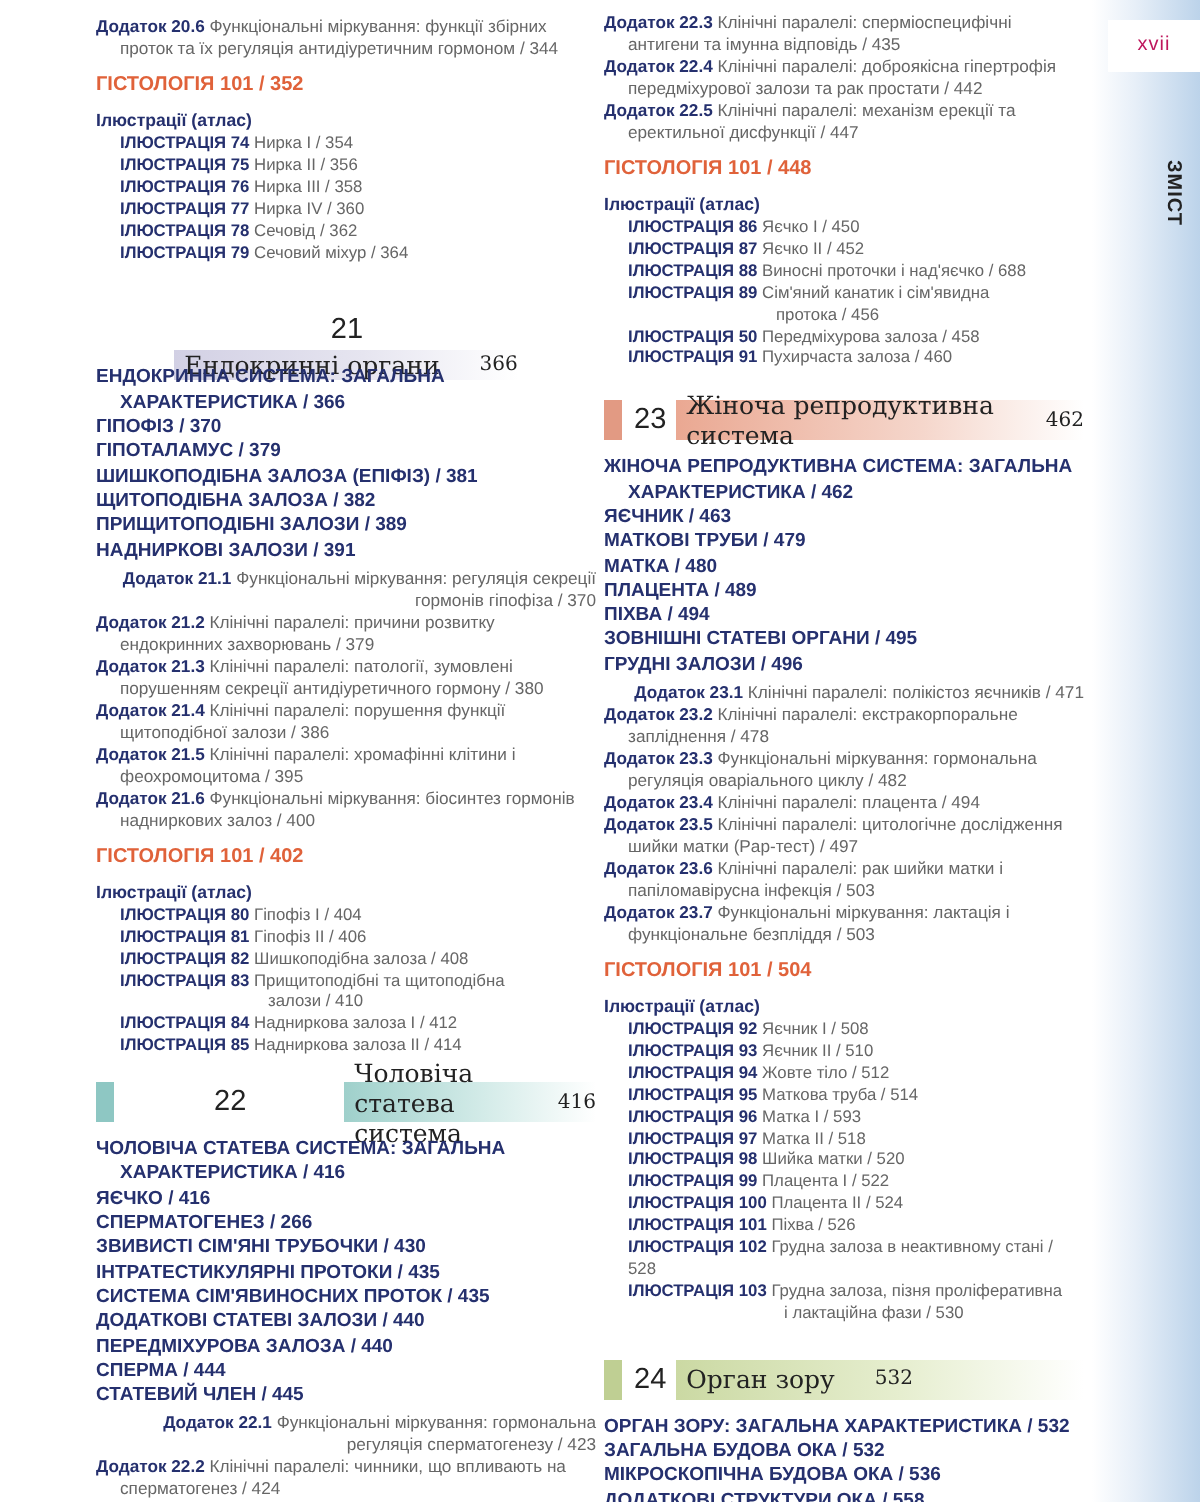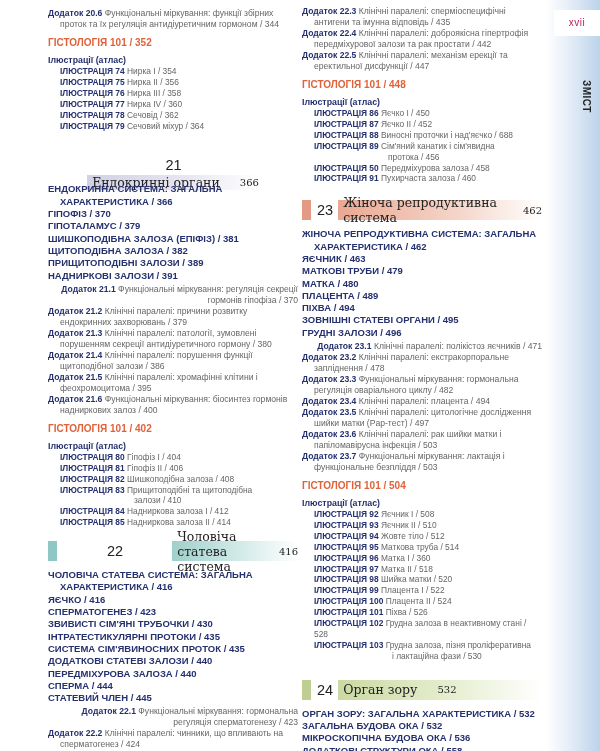--- a/index.html
+++ b/index.html
@@ -101,21 +101,21 @@
   <div class="chap" style="margin-top:13px;gap:44px;">
     <div class="bar" style="background:#8ec7c3;"></div>
     <span class="num">22</span>
     <div class="title-band" style="background:linear-gradient(to right,#9fd0cb 0%,#d3ebe8 55%,#ffffff 100%);">
       <span class="title">Чоловіча статева система</span>
       <span class="cpage">416</span>
     </div>
   </div>
   <div class="topic">ЧОЛОВІЧА СТАТЕВА СИСТЕМА: ЗАГАЛЬНА ХАРАКТЕРИСТИКА / 416</div>
   <div class="topic">ЯЄЧКО / 416</div>
-  <div class="topic">СПЕРМАТОГЕНЕЗ / 423</div>
+  <div class="topic">СПЕРМАТОГЕНЕЗ / 266</div>
   <div class="topic">ЗВИВИСТІ СІМ'ЯНІ ТРУБОЧКИ / 430</div>
   <div class="topic">ІНТРАТЕСТИКУЛЯРНІ ПРОТОКИ / 435</div>
   <div class="topic">СИСТЕМА СІМ'ЯВИНОСНИХ ПРОТОК / 435</div>
   <div class="topic">ДОДАТКОВІ СТАТЕВІ ЗАЛОЗИ / 440</div>
   <div class="topic">ПЕРЕДМІХУРОВА ЗАЛОЗА / 440</div>
   <div class="topic">СПЕРМА / 444</div>
   <div class="topic">СТАТЕВИЙ ЧЛЕН / 445</div>
   <div class="entry mt2"><span class="key">Додаток 22.1</span> <span>Функціональні міркування: гормональна регуляція сперматогенезу / 423</span></div>
   <div class="entry"><span class="key">Додаток 22.2</span> <span>Клінічні паралелі: чинники, що впливають на сперматогенез / 424</span></div>
 </div>
@@ -155,21 +155,21 @@
   <div class="entry"><span class="key">Додаток 23.4</span> <span>Клінічні паралелі: плацента / 494</span></div>
   <div class="entry"><span class="key">Додаток 23.5</span> <span>Клінічні паралелі: цитологічне дослідження шийки матки (Pap-тест) / 497</span></div>
   <div class="entry"><span class="key">Додаток 23.6</span> <span>Клінічні паралелі: рак шийки матки і папіломавірусна інфекція / 503</span></div>
   <div class="entry"><span class="key">Додаток 23.7</span> <span>Функціональні міркування: лактація і функціональне безпліддя / 503</span></div>
   <div class="histo">ГІСТОЛОГІЯ 101 / 504</div>
   <div class="atlas-head">Ілюстрації (атлас)</div>
   <div class="ill"><span class="key">ІЛЮСТРАЦІЯ 92</span> <span>Яєчник I / 508</span></div>
   <div class="ill"><span class="key">ІЛЮСТРАЦІЯ 93</span> <span>Яєчник II / 510</span></div>
   <div class="ill"><span class="key">ІЛЮСТРАЦІЯ 94</span> <span>Жовте тіло / 512</span></div>
   <div class="ill"><span class="key">ІЛЮСТРАЦІЯ 95</span> <span>Маткова труба / 514</span></div>
-  <div class="ill"><span class="key">ІЛЮСТРАЦІЯ 96</span> <span>Матка I / 360</span></div>
+  <div class="ill"><span class="key">ІЛЮСТРАЦІЯ 96</span> <span>Матка I / 593</span></div>
   <div class="ill"><span class="key">ІЛЮСТРАЦІЯ 97</span> <span>Матка II / 518</span></div>
   <div class="ill"><span class="key">ІЛЮСТРАЦІЯ 98</span> <span>Шийка матки / 520</span></div>
   <div class="ill"><span class="key">ІЛЮСТРАЦІЯ 99</span> <span>Плацента I / 522</span></div>
   <div class="ill"><span class="key">ІЛЮСТРАЦІЯ 100</span> <span>Плацента II / 524</span></div>
   <div class="ill"><span class="key">ІЛЮСТРАЦІЯ 101</span> <span>Піхва / 526</span></div>
   <div class="ill"><span class="key">ІЛЮСТРАЦІЯ 102</span> <span>Грудна залоза в неактивному стані / 528</span></div>
   <div class="ill"><span class="key">ІЛЮСТРАЦІЯ 103</span> <span>Грудна залоза, пізня проліферативна</span><span class="cont wide">і лактаційна фази / 530</span></div>
 
   <div class="chap" style="margin-top:18px;">
     <div class="bar" style="background:#bfcf93;"></div>

